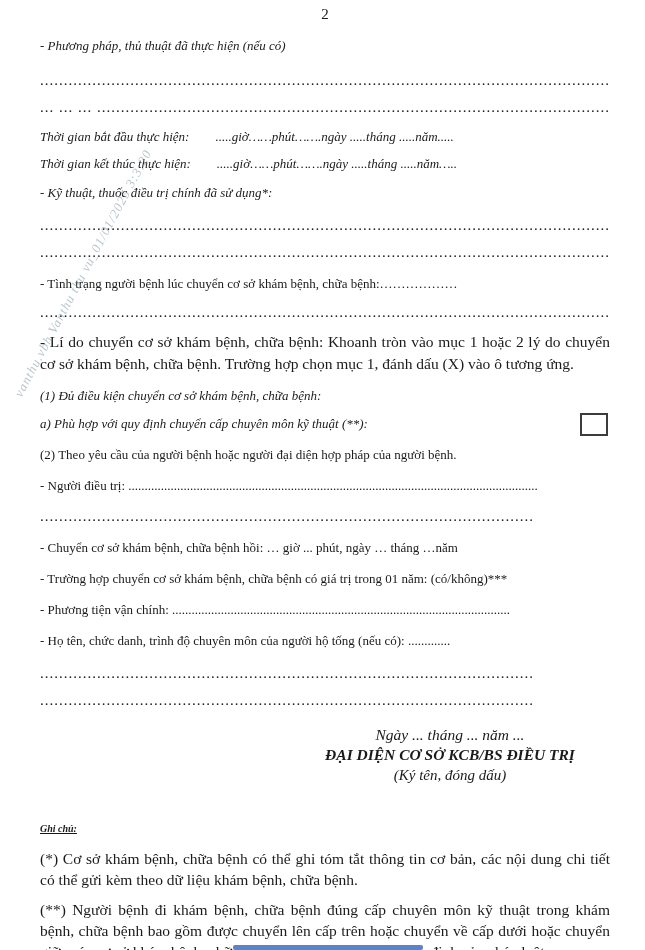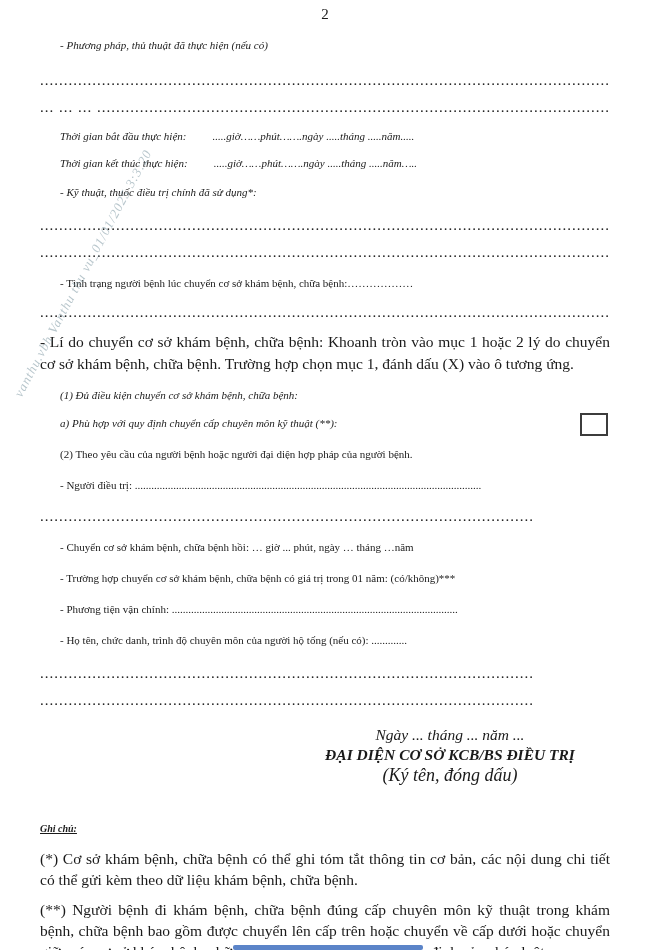--- a/index.html
+++ b/index.html
@@ -1,35 +1,35 @@
 <!DOCTYPE html>
 <html><head>
 <meta charset="utf-8">
 <style>
   html,body{margin:0;padding:0;background:#ffffff;}
   body{width:645px;height:950px;position:relative;overflow:hidden;
        font-family:"Liberation Serif","DejaVu Serif",serif;color:#1a1a1a;}
   .page{position:relative;width:645px;height:950px;padding:6px 35px 0 40px;box-sizing:border-box;}
   .pageno{text-align:center;font-size:15px;margin-bottom:12px;}
-  .ln{font-size:11px;line-height:21px;white-space:nowrap;overflow:hidden;margin-left:20px;}
+  .ln{font-size:13px;line-height:21px;white-space:nowrap;overflow:hidden;}
   .it{font-style:italic;}
   .dots{white-space:nowrap;overflow:hidden;letter-spacing:1px;font-size:15px;color:#222;}
   .w-full{width:570px;}
   .w-mid{width:492px;}
   .mt8{margin-top:8px;}.mt10{margin-top:10px;}.mt12{margin-top:12px;}
   .mt14{margin-top:14px;}.mt16{margin-top:16px;}.mt6{margin-top:6px;}
   .para{font-size:15.5px;line-height:22px;text-align:justify;white-space:normal;}
   .optrow{display:flex;align-items:flex-start;justify-content:space-between;margin-top:7px;}
   .optrow .ln{flex:1 1 auto;}
   .checkbox{flex:0 0 auto;width:24px;height:19px;border:2px solid #3c3c3c;background:#fff;margin-right:2px;}
   .fill-gap{margin-left:26px;}
   .signblock{width:300px;margin-left:auto;margin-right:10px;margin-top:16px;text-align:center;}
   .signblock .date{font-style:italic;font-size:15.5px;line-height:20px;}
   .signblock .rep{font-style:italic;font-weight:bold;font-size:15.5px;line-height:20px;white-space:nowrap;}
-  .signblock .note{font-style:italic;font-size:18px;line-height:20px;}
+  .signblock .note{font-style:italic;font-size:15px;line-height:20px;}
   .notes{margin-top:34px;}
   .notes-title{font-weight:bold;font-style:italic;text-decoration:underline;font-size:10px;line-height:20px;}
   .notes .para{margin-top:9px;line-height:21px;}
   .watermark{position:absolute;left:18px;top:388px;width:370px;
              transform:rotate(-62deg);transform-origin:left center;
              font-size:13px;font-style:italic;color:rgba(125,152,163,0.55);
              letter-spacing:1px;pointer-events:none;white-space:nowrap;}
   .bottom-bar{position:absolute;left:233px;bottom:0;width:190px;height:5px;
               background:#5b84c8;border-radius:2px;}
 </style>

